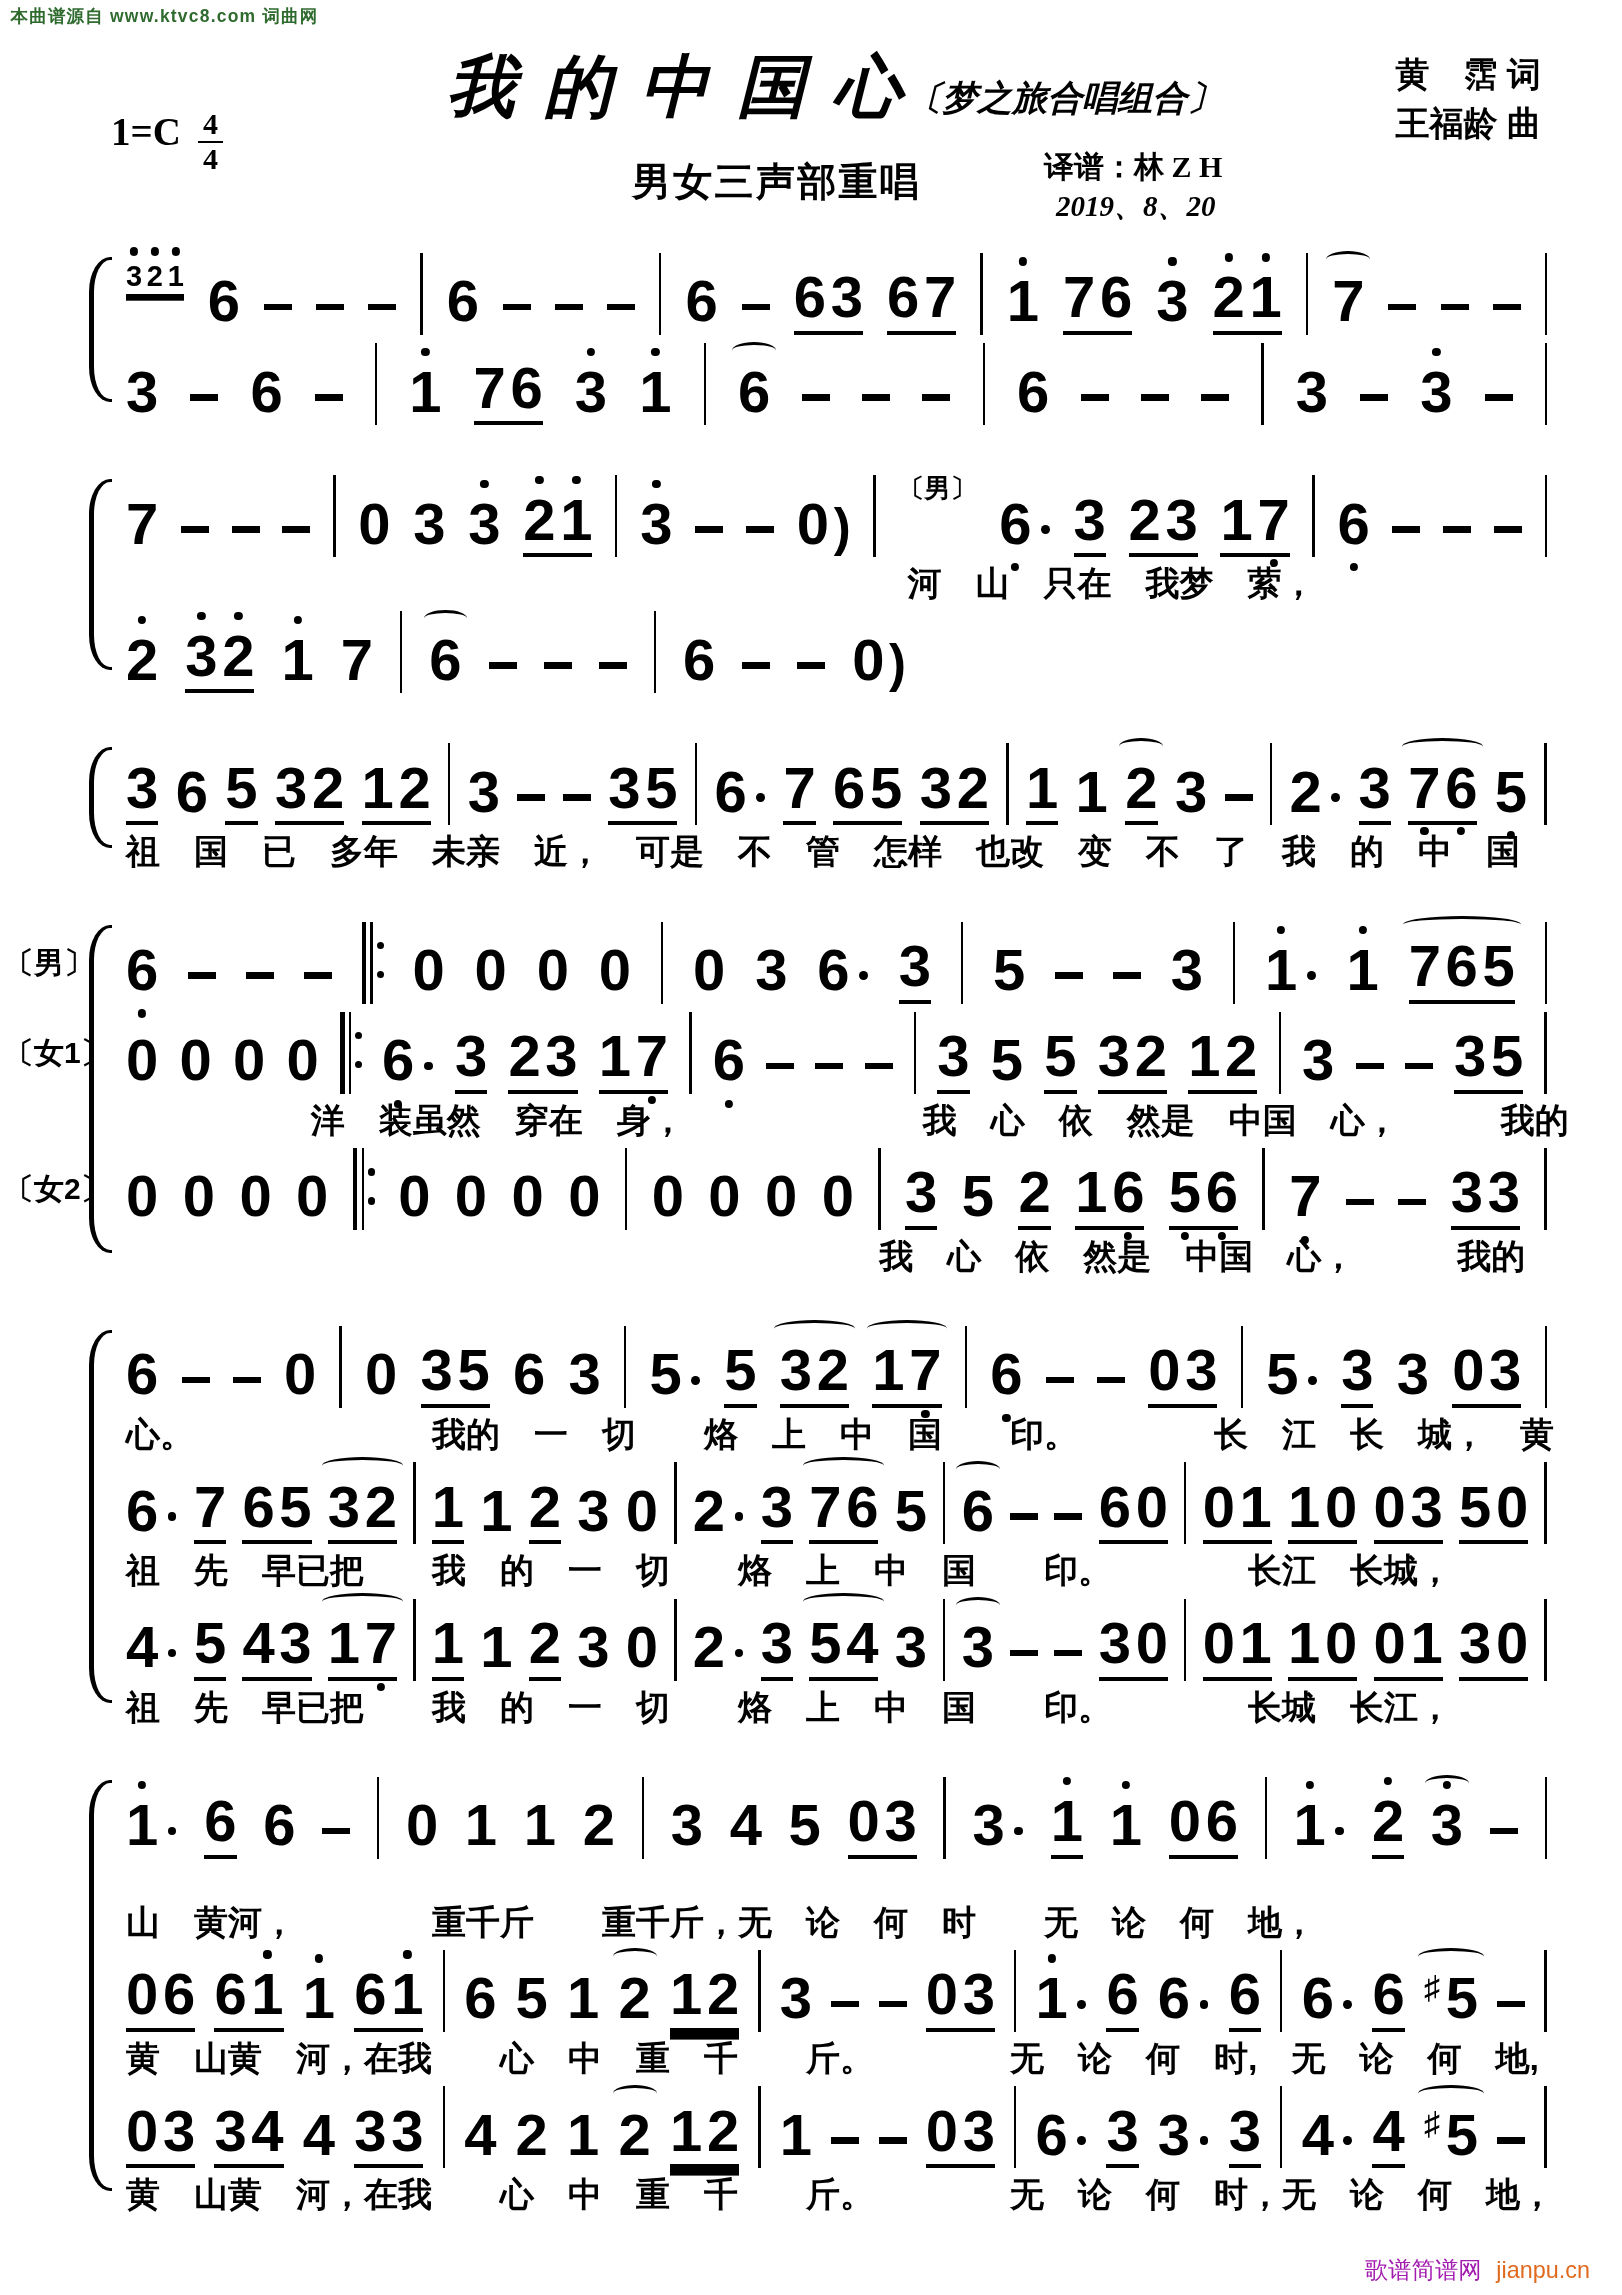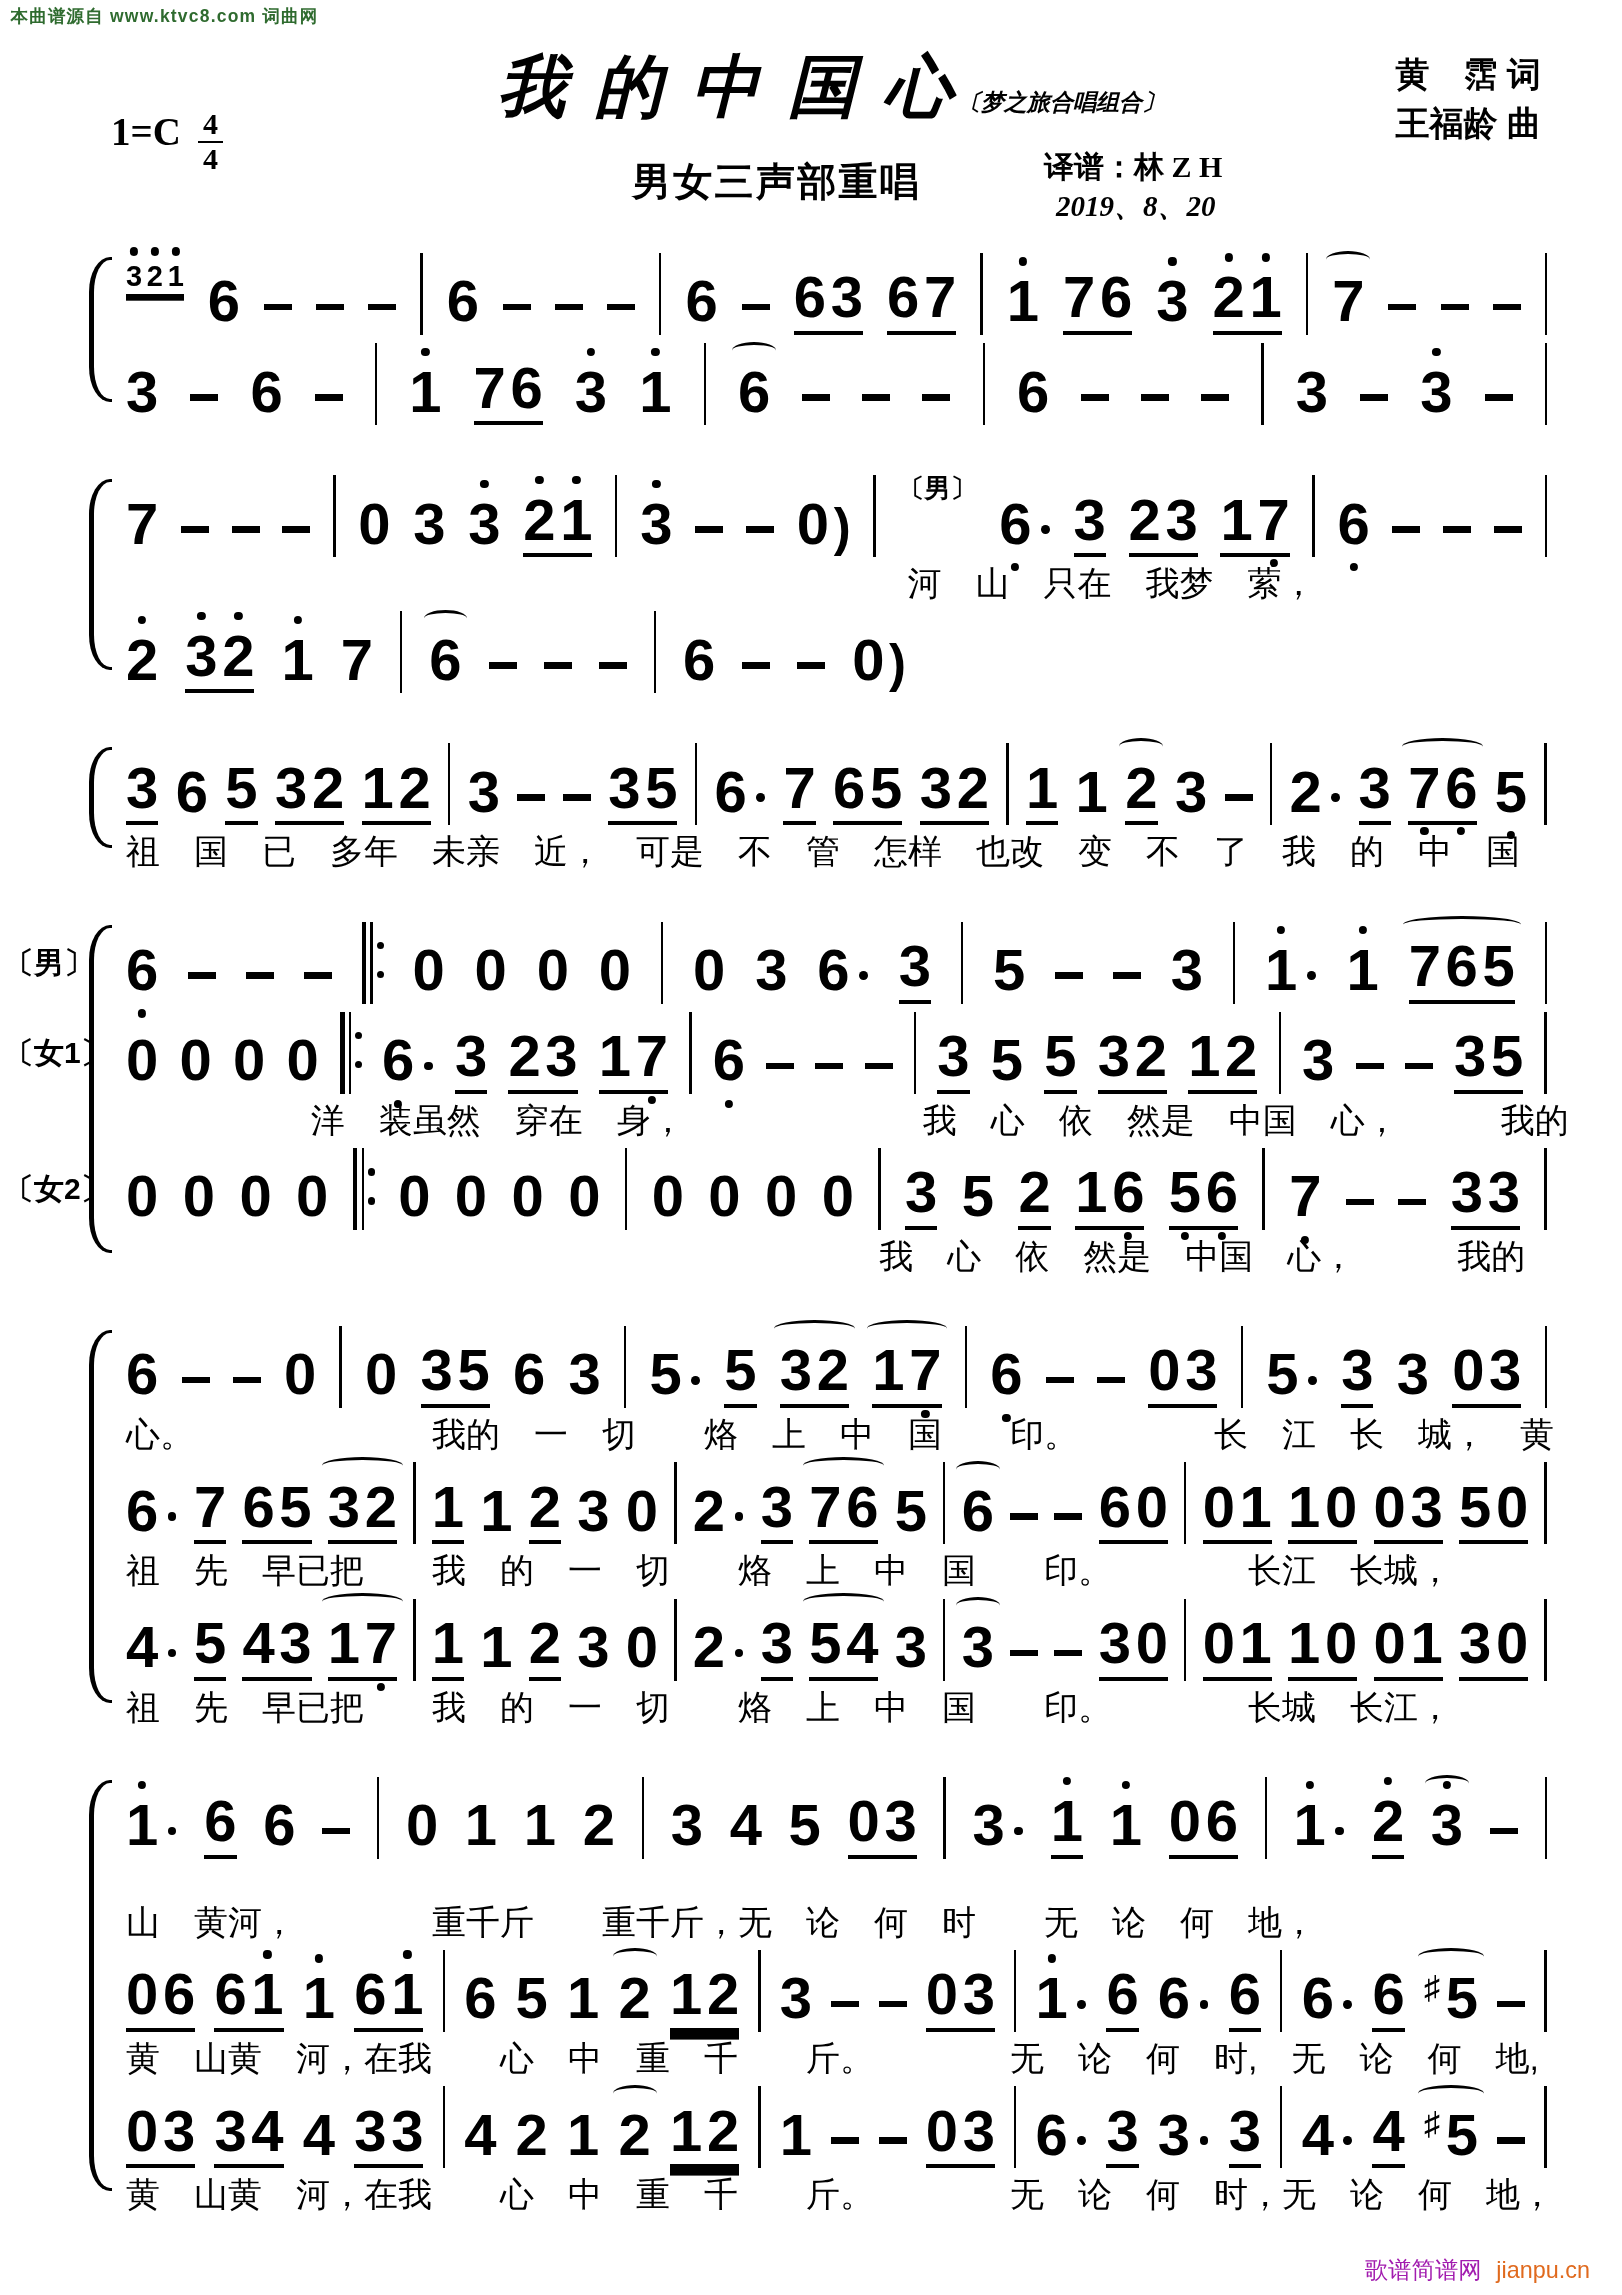--- a/index.html
+++ b/index.html
@@ -8,21 +8,21 @@
     font-family:"Liberation Sans",sans-serif;overflow:hidden;
   }
   
   .wm-top{position:absolute;top:3.5px;left:10.5px;font-size:17.5px;letter-spacing:1.2px;font-weight:bold;}
   .wm-bottom{position:absolute;bottom:9.4px;right:33px;font-size:23.4px;}
   .wm-bottom .domain{margin-left:8.2px;}
   
   .hdr{position:absolute;top:0;left:0;right:0;height:251px;}
   .title-wrap{position:absolute;top:42px;left:50%;transform:translateX(-47%);white-space:nowrap;}
   .title{font-family:"Liberation Serif",serif;font-weight:bold;font-style:italic;font-size:68px;letter-spacing:5.8px;}
-  .title-suffix{font-family:"Liberation Serif",serif;font-weight:bold;font-style:italic;font-size:23px;}
+  .title-suffix{font-family:"Liberation Serif",serif;font-weight:bold;font-style:italic;font-size:35px;}
   .credits{position:absolute;top:50px;right:82px;font-size:34px;font-weight:bold;line-height:1.45;white-space:nowrap;}
   .key-sig{position:absolute;top:109px;left:111px;font-weight:bold;display:flex;align-items:flex-start;gap:17.5px;font-family:"Liberation Serif",serif;}
   .key-sig .key{font-size:39px;}
   .ts{display:inline-flex;flex-direction:column;align-items:center;line-height:1.02;font-family:"Liberation Serif",serif;}
   .ts b{font-size:30px;}
   .ts .num{border-bottom:2.9px solid #000;padding:0 4.7px 1.2px;}
   .ts .den{padding-top:1.2px;}
   .subtitle{position:absolute;top:155px;left:632px;font-size:39px;font-weight:bold;letter-spacing:2.3px;}
   .transcriber{position:absolute;top:147px;left:1010px;font-size:30px;font-weight:bold;font-family:"Liberation Serif",serif;margin-left:34px;}
   .date{position:absolute;top:187px;left:1056px;font-size:29px;font-weight:bold;font-style:italic;font-family:"Liberation Serif",serif;}
@@ -30,21 +30,21 @@
   .score{position:absolute;top:253px;left:0;right:0;padding:0 76px 0 126px;}
   .system{position:relative;margin-bottom:50px;}
   .brace{position:absolute;left:-37px;top:3.5px;bottom:23.4px;width:17.5px;
     border-left:5.8px solid #000;border-top:3.5px solid #000;border-bottom:3.5px solid #000;
     border-radius:21px 0 0 21px / 35px 0 0 35px;}
   .line{position:relative;margin-bottom:8.2px;}
   .notes{display:flex;align-items:flex-end;height:82px;}
   .notes.justify{justify-content:space-between;}
   .notes.left{justify-content:flex-start;gap:27px;}
   .vlabel{position:absolute;left:-122px;top:21px;font-size:30px;font-weight:bold;white-space:nowrap;}
-  .lyrics{font-size:34px;font-weight:normal;line-height:1.15;margin-top:7px;white-space:nowrap;}
+  .lyrics{font-size:34px;font-weight:bold;line-height:1.15;margin-top:7px;white-space:nowrap;}
   
   .tok{position:relative;font-size:58px;font-weight:bold;line-height:1;display:inline-flex;align-items:flex-end;padding-bottom:4.7px;}
   .tok.u1{border-bottom:4.1px solid #000;}
   .tok.u2{border-bottom:4.1px solid #000;box-shadow:0 7.6px 0 0 #000;}
   .tok.grace{font-size:29px;align-self:flex-start;margin-top:9.4px;padding-bottom:2.3px;}
   .tok.grace.u2{border-bottom:2.3px solid #000;box-shadow:0 4.7px 0 0 #000;}
   .seg{position:relative;display:inline-block;}
   .seg + .seg{margin-left:4.7px;}
   .da{position:absolute;top:-15px;left:50%;transform:translateX(-50%);width:8.2px;height:8.2px;border-radius:50%;background:#000;}
   .db{position:absolute;bottom:-18.7px;left:50%;transform:translateX(-50%);width:8.2px;height:8.2px;border-radius:50%;background:#000;}

